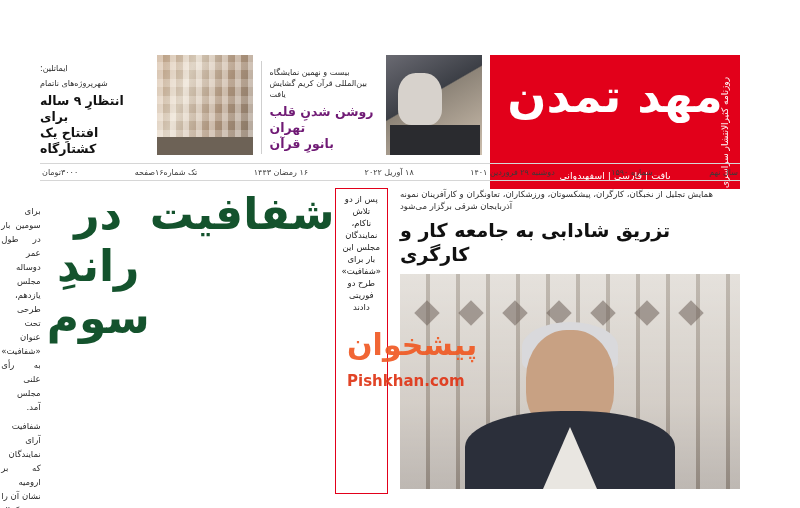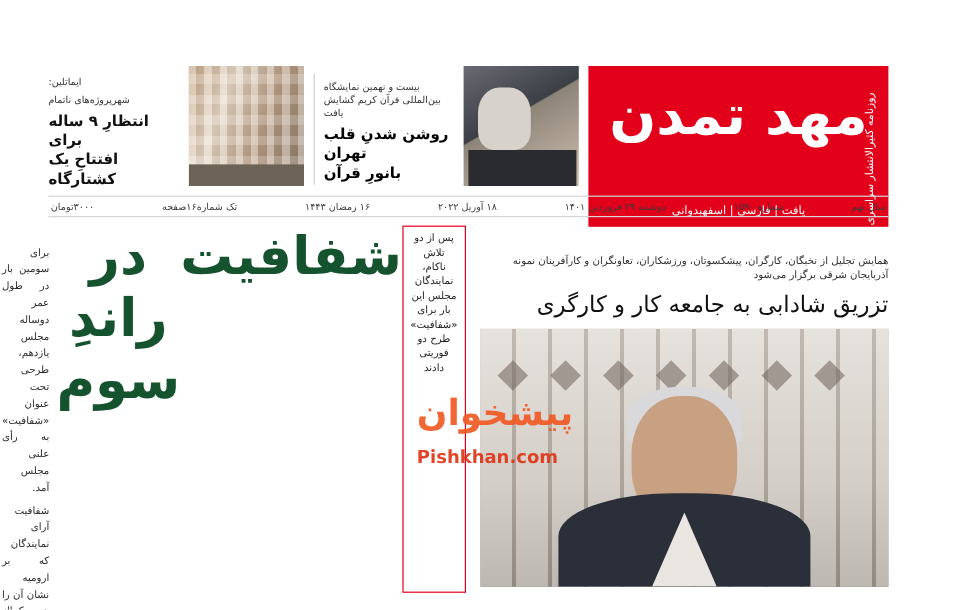--- a/index.html
+++ b/index.html
@@ -101,21 +101,21 @@
     line-height: 11px;
     margin-bottom: 4px;
   }
   .tn-head {
     font-size: 12.5px;
     font-weight: bold;
     color: #111111;
     line-height: 16px;
   }
   .tn-head-red {
-    color: #000000;
+    color: #701a75;
   }
   .tn-photo {
     width: 96px;
     height: 100px;
     flex: none;
     background: #b9b1a8;
     position: relative;
     overflow: hidden;
   }
   .photo-a {
@@ -207,31 +207,30 @@
   
   .col-right {
     width: 340px;
     flex: none;
     display: flex;
     flex-direction: column;
   }
   .lead-kicker {
     font-size: 8.5px;
     color: #2f2f2f;
-    text-align: right;
+    text-align: left;
     line-height: 12px;
     margin-bottom: 6px;
-    margin-top: 24px;
   }
   .lead-head {
     font-size: 19px;
-    font-weight: normal;
+    font-weight: bold;
     color: #111111;
     line-height: 24px;
-    text-align: right;
+    text-align: left;
     margin-bottom: 8px;
   }
   .lead-photo {
     width: 100%;
     height: 215px;
     background: linear-gradient(160deg, #cfc9c2 0%, #b6ada3 35%, #8e867d 100%);
     position: relative;
     overflow: hidden;
   }
   .lead-photo .wall {

